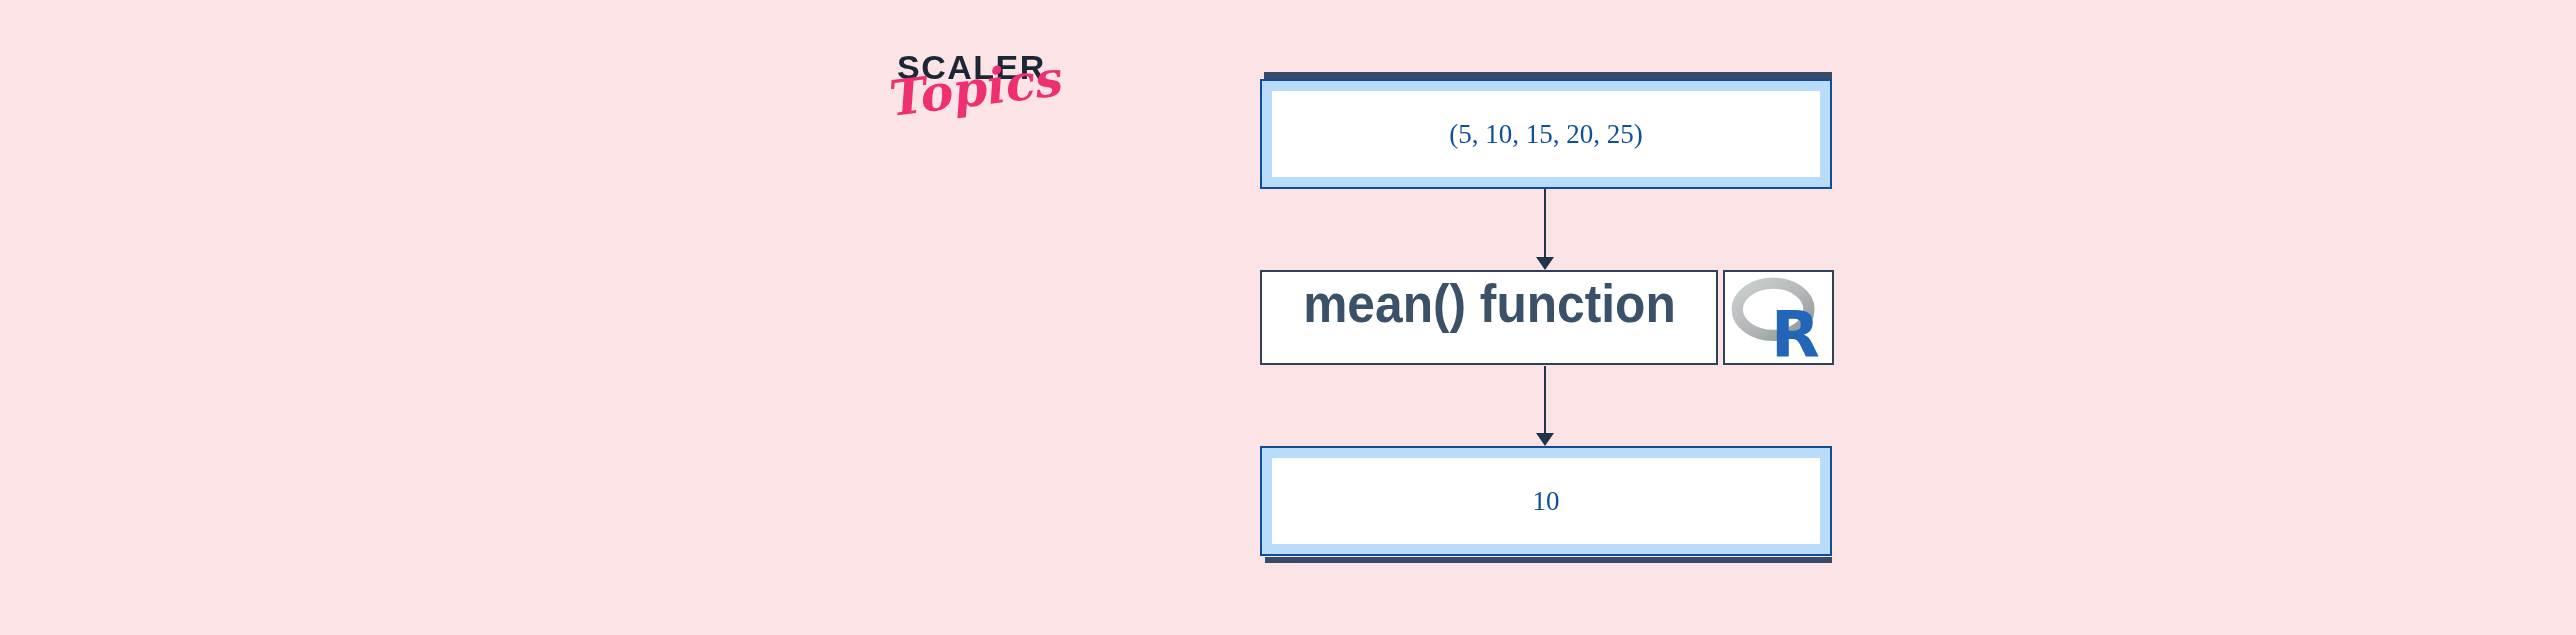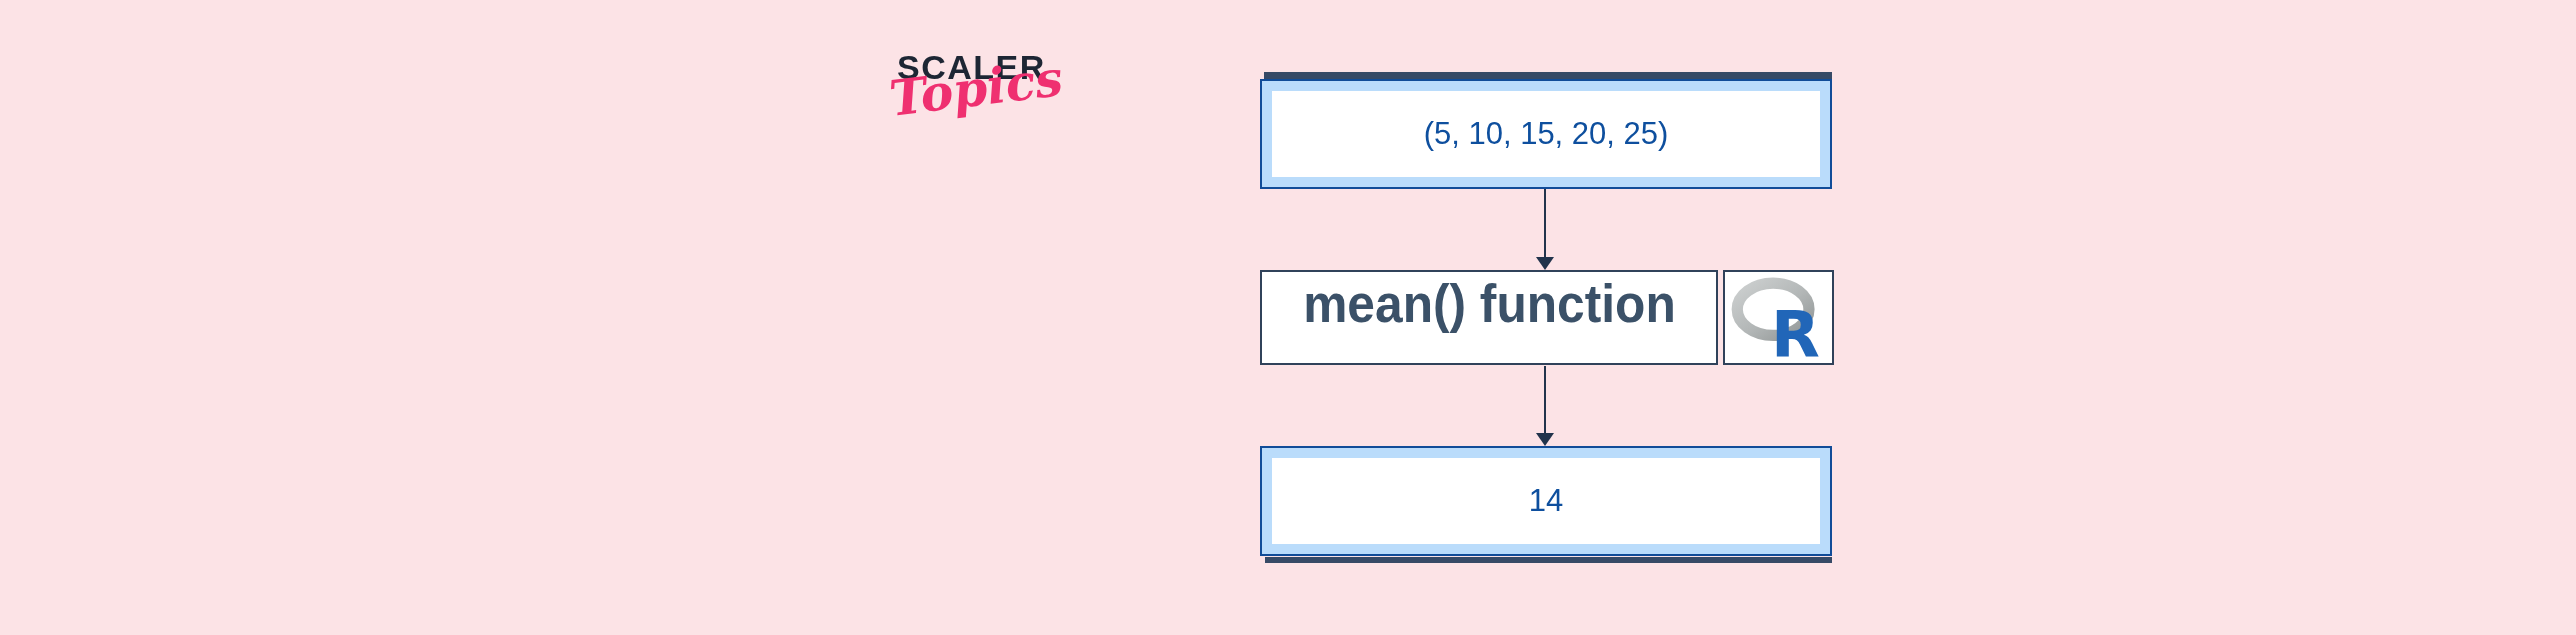--- a/index.html
+++ b/index.html
@@ -59,22 +59,22 @@
     background:var(--box-fill-light-blue);
     border:2.6px solid var(--box-border-blue);
     padding:9.8px;
   }
   .data-box .inner{
     width:100%;height:100%;
     background:#ffffff;
     display:flex;align-items:center;justify-content:center;
   }
   .mono-text{
-    font-family:Liberation Sans, sans-serif;
-    font-size:31px;
+    font-family:Liberation Serif, serif;
+    font-size:27px;
     color:var(--mono-text);
     white-space:nowrap;
   }
   .box-input{top:79px;}
   .box-input::before{
     content:"";
     position:absolute;
     left:1.5px;right:-1.5px;top:-8.8px;
     height:6.7px;
     background:var(--shadow-bar);
@@ -167,18 +167,18 @@
     </div>
   </div>
 
   <div class="arrow arrow-2">
     <div class="arrow-line"></div>
     <div class="arrow-head"></div>
   </div>
 
   <div class="data-box box-output">
     <div class="inner">
-      <span class="mono-text">14</span>
+      <span class="mono-text">10</span>
     </div>
   </div>
 
 </div>
 
 
 </body></html>

